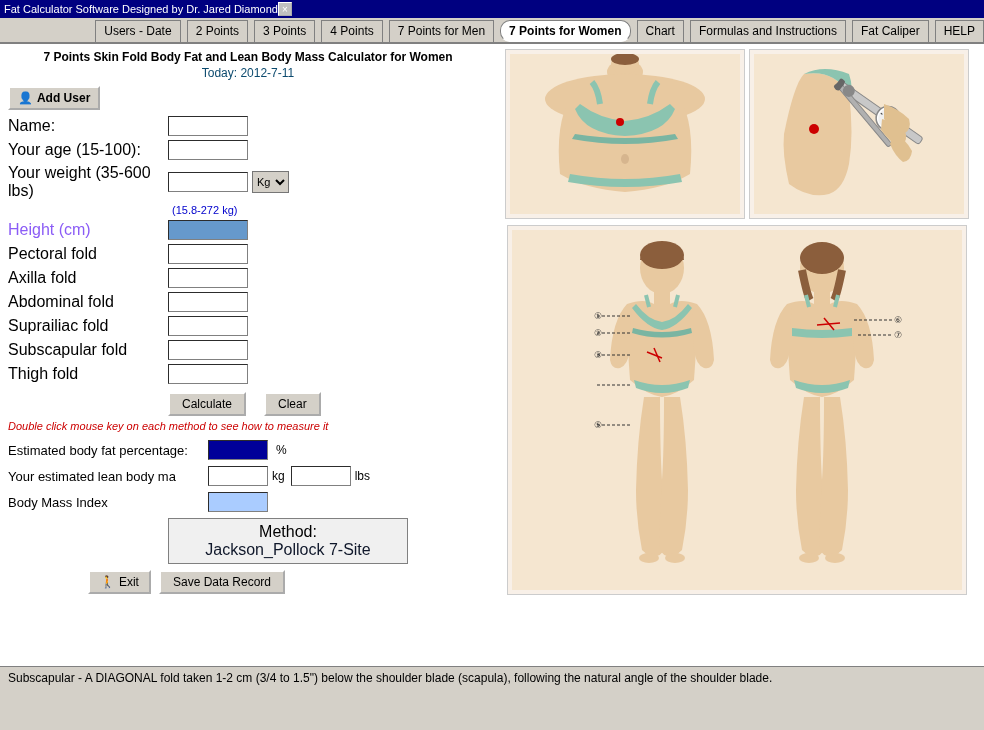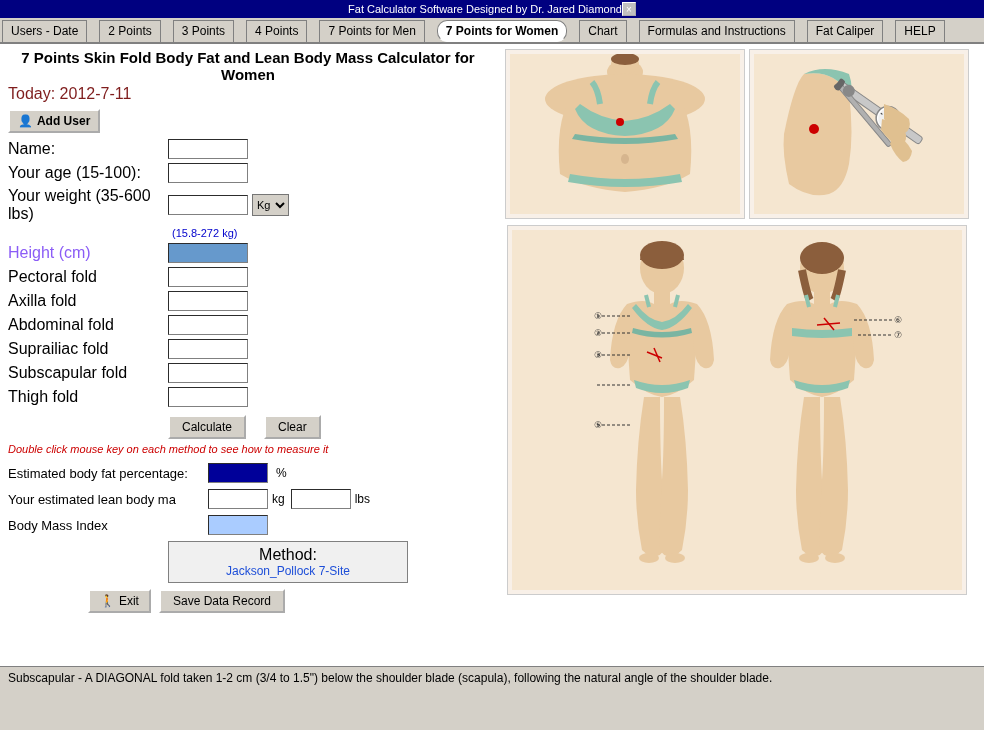--- a/index.html
+++ b/index.html
@@ -5,40 +5,41 @@
     * { margin: 0; padding: 0; box-sizing: border-box; }
     body { font-family: Arial, sans-serif; font-size: 13px; background: #d4d0c8; width: 984px; height: 730px; overflow: hidden; }
 
     
     #titlebar {
       background: #000080;
       color: white;
       font-size: 11px;
       padding: 2px 4px;
       display: flex;
-      justify-content: center;
+      justify-content: flex-start;
       align-items: center;
     }
     #titlebar-close {
       background: #c0c0c0;
       border: 1px outset #fff;
       width: 14px; height: 14px;
       font-size: 10px;
       display: flex; align-items: center; justify-content: center;
       cursor: pointer;
     }
 
     
     #nav-tabs {
       display: flex;
       background: #d4d0c8;
       border-bottom: 2px solid #808080;
       padding-top: 2px;
       padding-left: 2px;
-      gap: 12px;
+      gap: 6px;
+      justify-content: flex-end;
     }
     .nav-tab {
       padding: 3px 8px;
       font-size: 12px;
       background: #d4d0c8;
       border: 1px solid #808080;
       border-bottom: none;
       cursor: pointer;
       white-space: nowrap;
     }
@@ -58,29 +59,29 @@
       height: calc(730px - 18px - 30px - 60px);
     }
 
     
     #left-panel {
       width: 480px;
       flex-shrink: 0;
     }
 
     #page-title {
-      font-size: 15px;
+      font-size: 12px;
       font-weight: bold;
       color: #000000;
       margin-bottom: 2px;
     }
     #today-date {
-      color: #7f1d1d;
-      text-align: left;
-      font-size: 16px;
+      color: #0c4a6e;
+      text-align: center;
+      font-size: 12px;
       margin-bottom: 6px;
     }
 
     
     #add-user-area {
       display: flex;
       align-items: center;
       margin-bottom: 6px;
     }
     #add-user-btn {
@@ -184,21 +185,21 @@
     
     #method-box {
       border: 1px solid #808080;
       background: #f0f0f0;
       margin: 4px 0 4px 160px;
       padding: 4px 8px;
       width: 240px;
       text-align: center;
     }
     #method-box .method-label { font-size: 16px; }
-    #method-box .method-value { color: #1d4ed8; font-size: 12px; }
+    #method-box .method-value { color: #0f172a; font-size: 16px; }
 
     
     #bottom-buttons {
       display: flex;
       align-items: center;
       gap: 8px;
       margin-top: 6px;
       margin-left: 80px;
     }
     #exit-btn {

